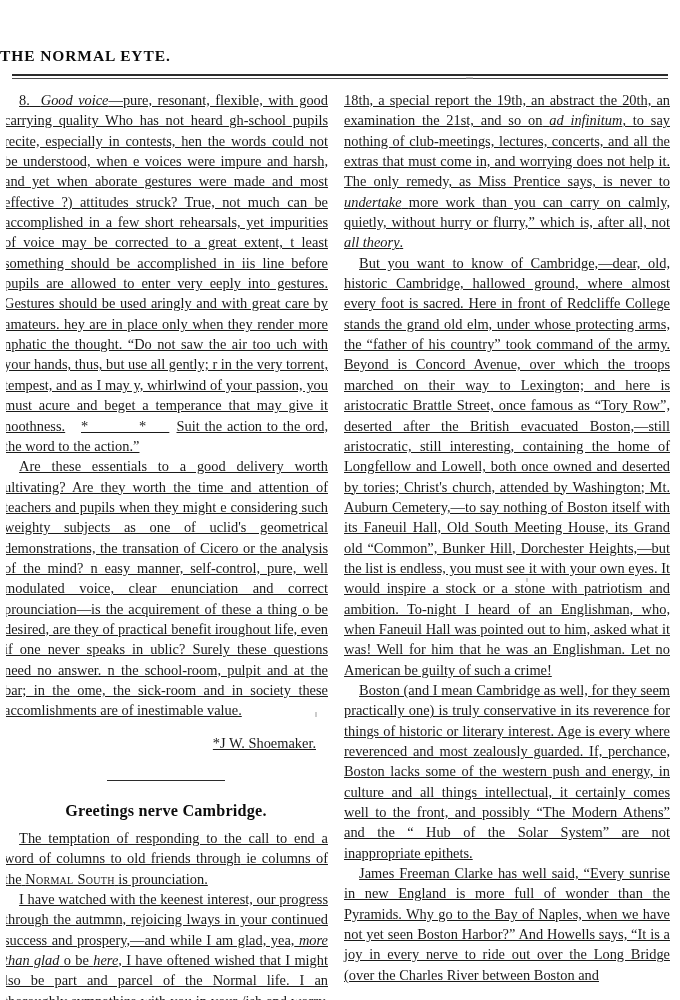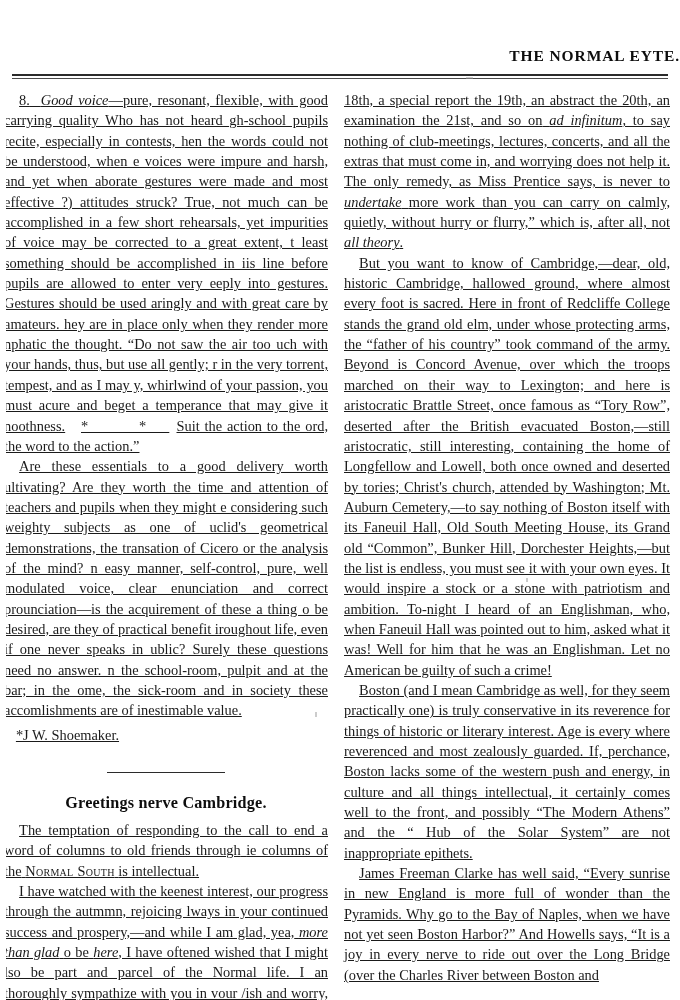--- a/index.html
+++ b/index.html
@@ -20,21 +20,21 @@
   .page {
     position: relative;
     width: 680px;
     height: 1000px;
     box-sizing: border-box;
     padding: 0;
   }
 
   
   .masthead {
-    text-align: right;
+    text-align: left;
     padding-top: 47px;
     font-size: 15.5px;
     font-weight: bold;
     letter-spacing: 0.9px;
     font-family: "Liberation Serif", "DejaVu Serif", serif;
     color: #0d0d0d;
   }
 
   .rule-double {
     margin: 9px 12px 0 12px;
@@ -97,26 +97,26 @@
   .smallcaps {
     font-variant: small-caps;
     letter-spacing: 0.3px;
   }
   .stars {
     letter-spacing: 1.6em;
     padding: 0 0.5em 0 1.1em;
   }
 
   .byline {
-    margin: 4px;
+    margin: 12px;
     font-size: 14.4px;
     line-height: 20.35px;
     text-indent: 0;
     padding-left: 0.55em;
-    text-align: left;
+    text-align: right;
   }
 
   
   .section-break {
     margin: 17px 0 0 0;
     text-align: center;
   }
   .section-break .short-rule {
     display: inline-block;
     width: 118px;
@@ -158,21 +158,21 @@
         <p>Are these essentials to a good delivery worth ultivating?   Are they worth the time and attention of teachers and pupils when they might e considering such weighty subjects as one of uclid's geometrical demonstrations, the transation of Cicero or the analysis of the mind? n easy manner, self-control, pure, well modulated voice, clear enunciation and correct prounciation—is the acquirement of these a thing o be desired, are they of practical benefit iroughout life, even if one never speaks in ublic?   Surely these questions need no answer. n the school-room, pulpit and at the bar; in the ome, the sick-room and in society these accomlishments are of inestimable value.</p>
 
         <p class="byline">*J  W. Shoemaker.</p>
 
         <div class="section-break">
           <span class="short-rule"></span>
         </div>
 
         <div class="section-title">Greetings nerve Cambridge.</div>
 
-        <p><span>The temptation of responding to the call to end a word of columns to old friends through</span> <span>ie columns of the</span> <span class="smallcaps">Normal  South</span> <span>is intellectual.</span></p>
+        <p><span>The temptation of responding to the call to end a word of columns to old friends through</span> <span>ie columns of the</span> <span class="smallcaps">Normal  South</span> <span>is prounciation.</span></p>
 
         <p><span>I have watched with the keenest interest, our progress through the autmmn, rejoicing lways in your continued success and prospery,—and while I am glad, yea,</span> <span class="it">more than glad</span> <span>o be</span> <span class="it">here</span><span>, I have oftened wished that I might lso be part and parcel of the Normal life.   I an thoroughly sympathize with you in vour /ish and worry, for I, too, know what it is to ave a four and twenty page essay due the</span></p>
 
       </div>
     </div>
 
     <div class="col col-right">
 
       <p class="noindent"><span>18th, a special report the 19th, an abstract the 20th, an examination the 21st, and so on</span> <span class="it">ad infinitum</span><span>, to say nothing of club-meetings, lectures, concerts, and all the extras that must come in, and worrying does not help it.   The only remedy, as Miss Prentice says, is never to</span> <span class="it">undertake</span> <span>more work than you can carry on calmly, quietly, without hurry or flurry,” which is, after all, not</span> <span class="it">all theory</span><span>.</span></p>
 

